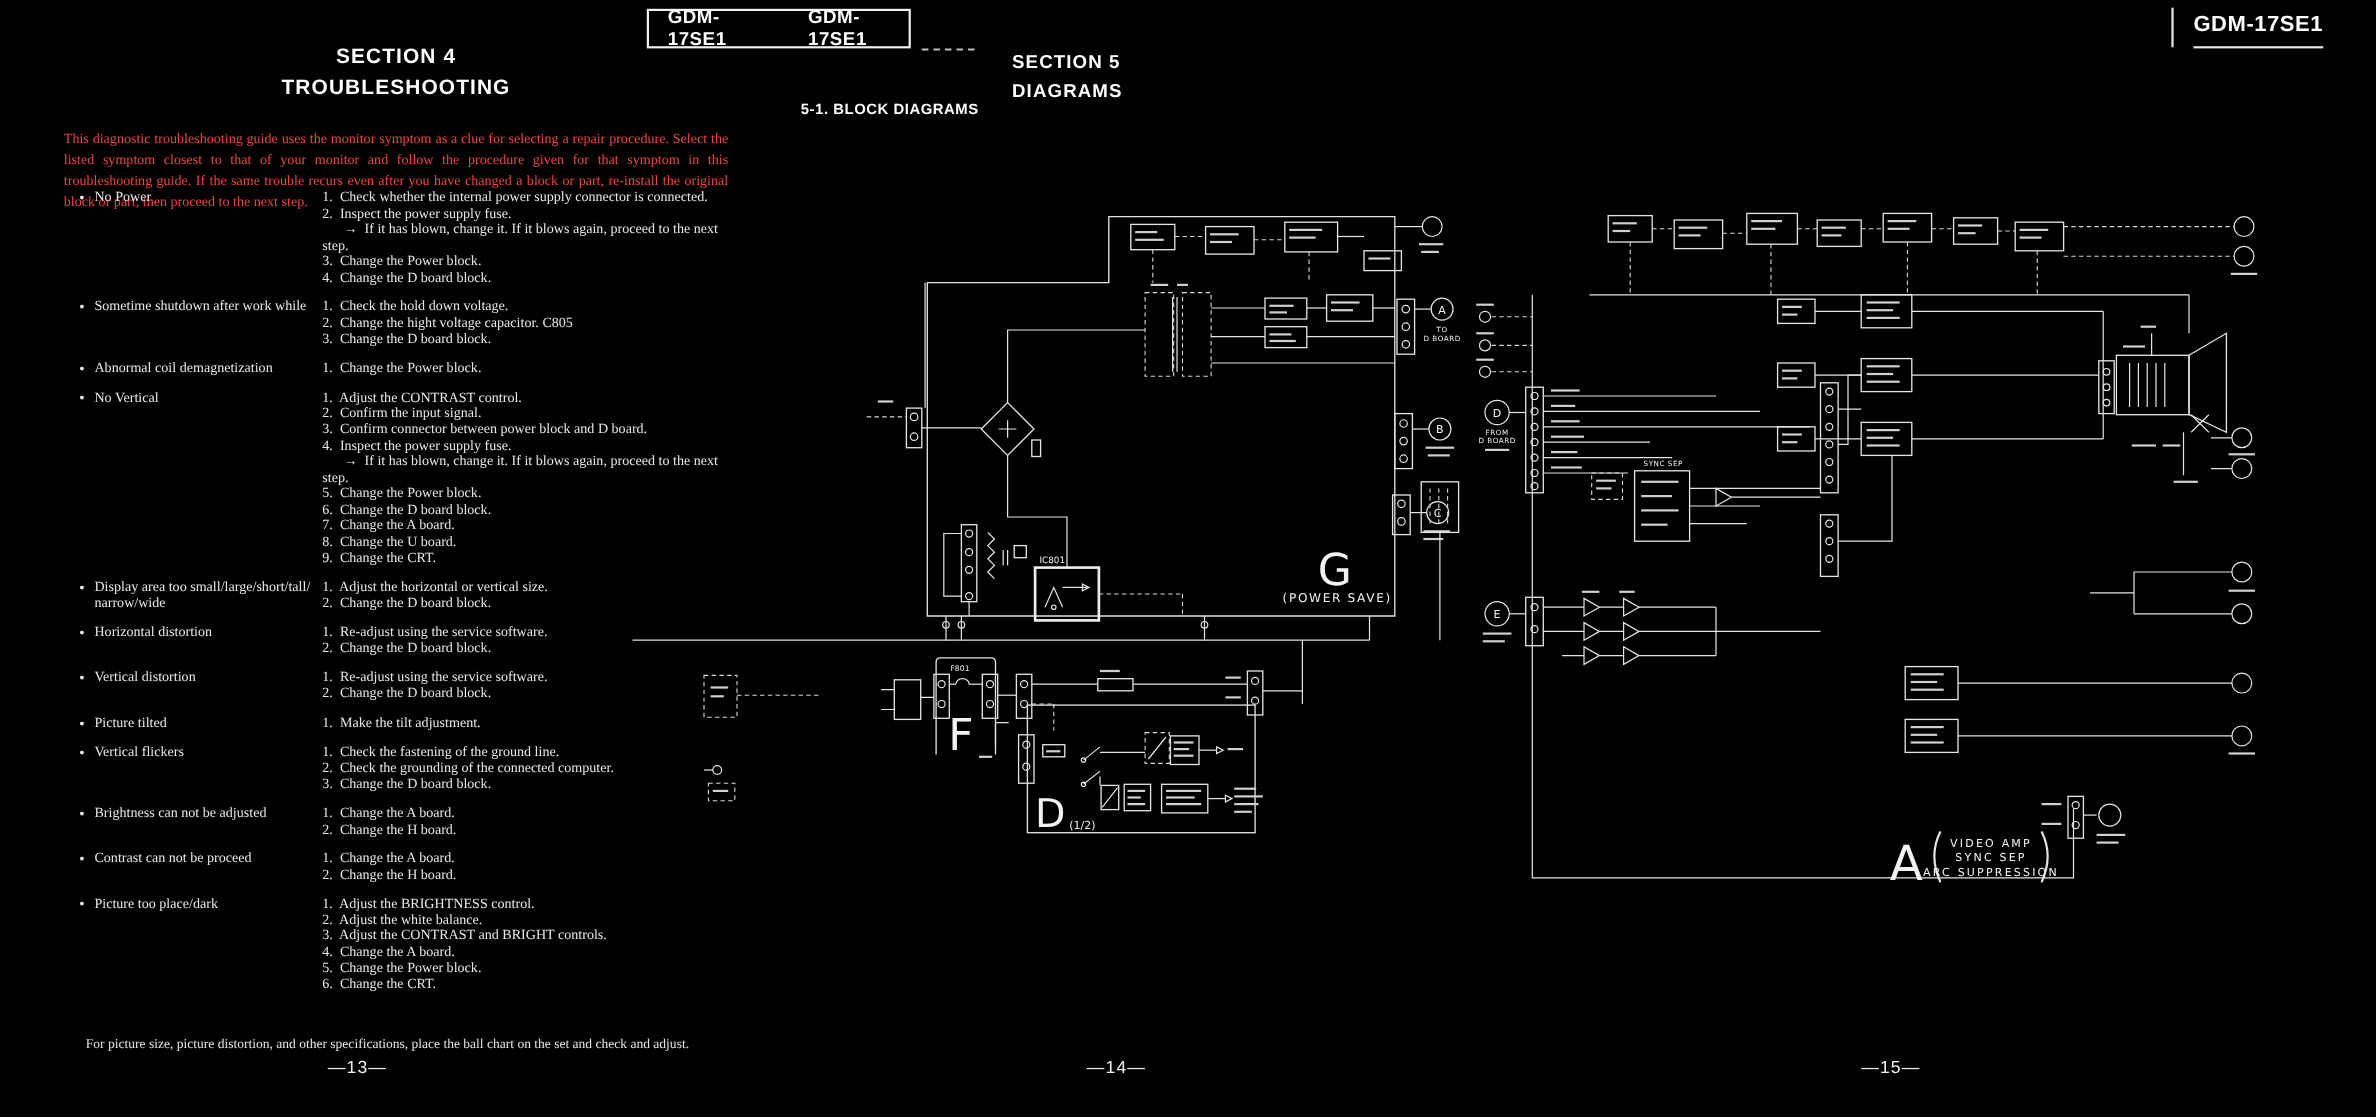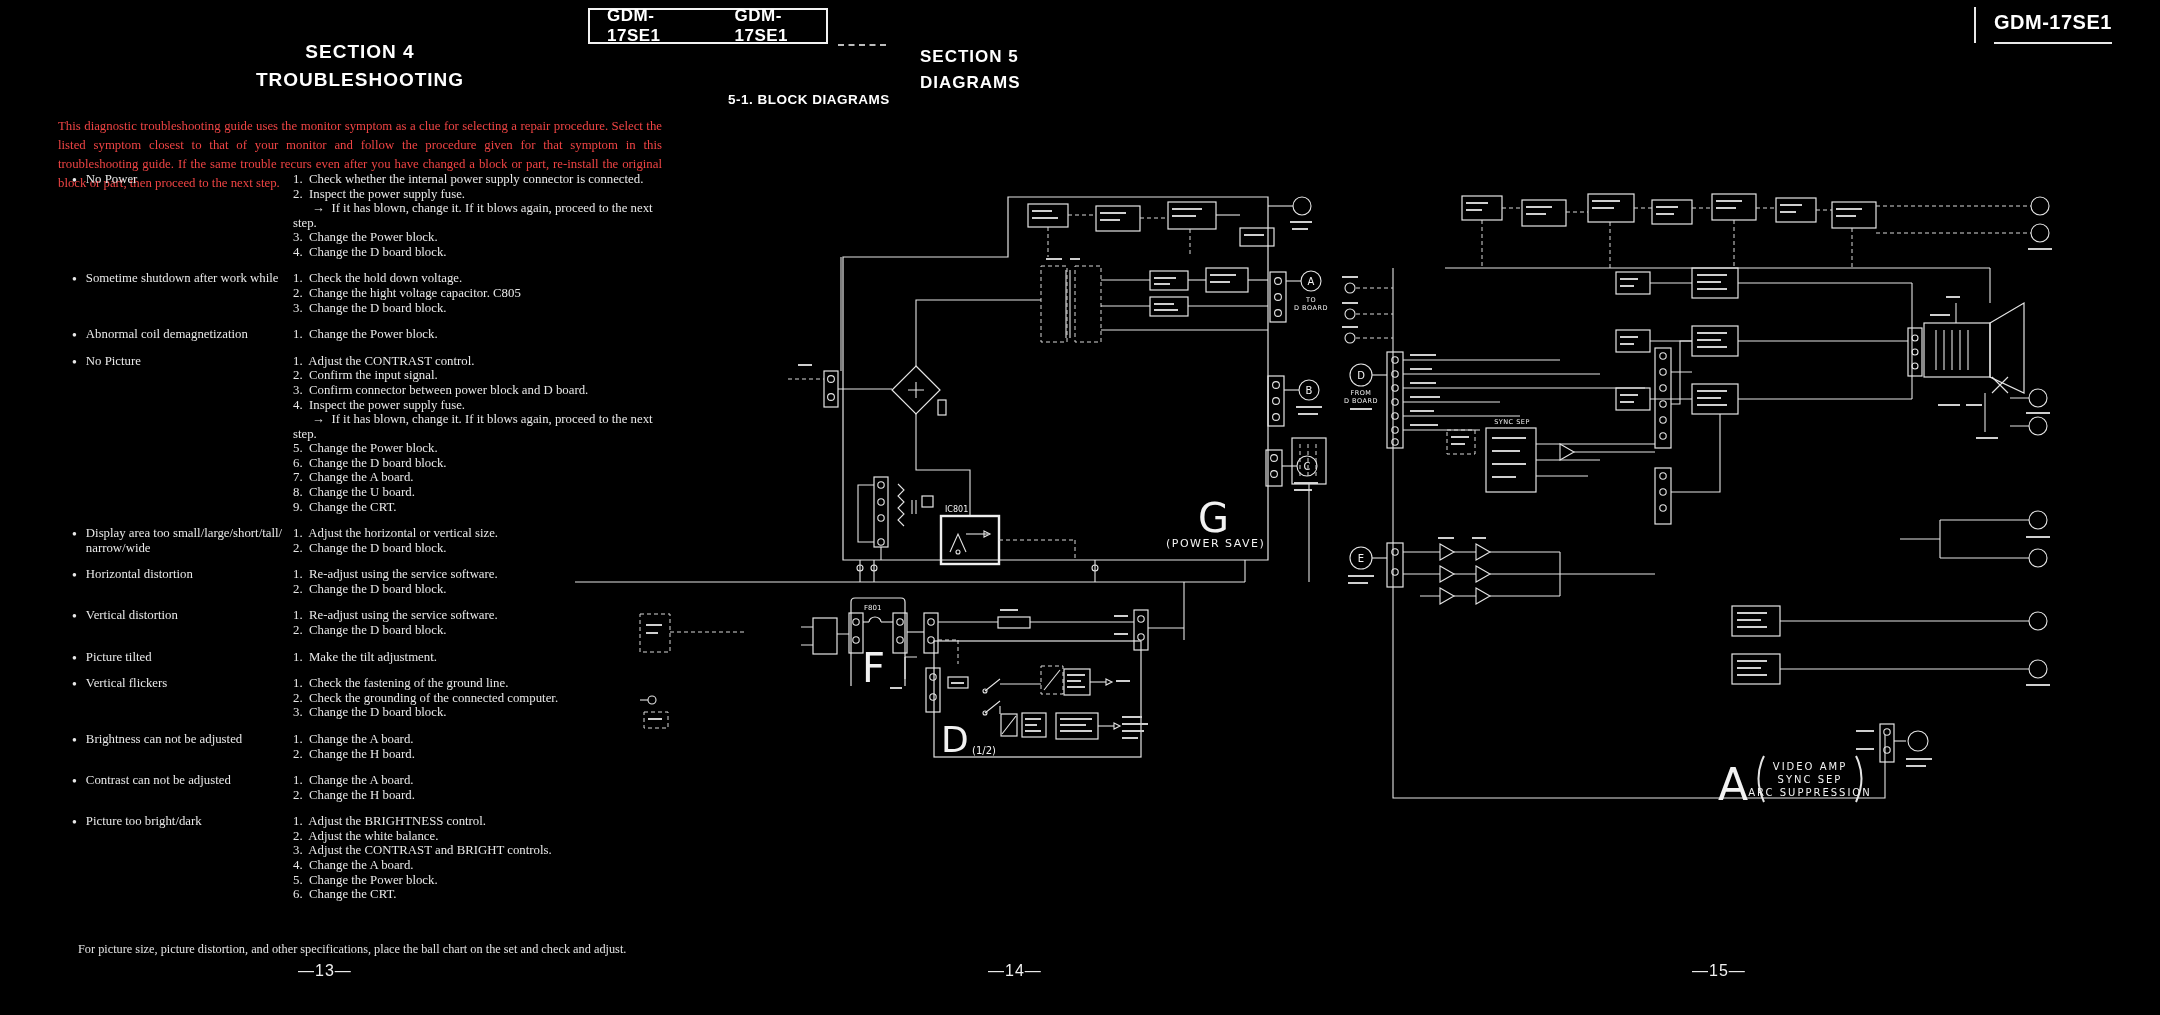--- a/index.html
+++ b/index.html
@@ -85,21 +85,21 @@
         <div class="sym"><span class="bullet">●</span><span>Sometime shutdown after work while</span></div>
         <div class="steps">1.  Check the hold down voltage.
 2.  Change the hight voltage capacitor. C805
 3.  Change the D board block.</div>
       </div>
     <div class="row">
         <div class="sym"><span class="bullet">●</span><span>Abnormal coil demagnetization</span></div>
         <div class="steps">1.  Change the Power block.</div>
       </div>
     <div class="row">
-        <div class="sym"><span class="bullet">●</span><span>No Picture</span></div>
+        <div class="sym"><span class="bullet">●</span><span>No Vertical</span></div>
         <div class="steps">1.  Adjust the CONTRAST control.
 2.  Confirm the input signal.
 3.  Confirm connector between power block and D board.
 4.  Inspect the power supply fuse.
       →  If it has blown, change it. If it blows again, proceed to the next step.
 5.  Change the Power block.
 6.  Change the D board block.
 7.  Change the A board.
 8.  Change the U board.
 9.  Change the CRT.</div>
@@ -129,26 +129,26 @@
         <div class="steps">1.  Check the fastening of the ground line.
 2.  Check the grounding of the connected computer.
 3.  Change the D board block.</div>
       </div>
     <div class="row">
         <div class="sym"><span class="bullet">●</span><span>Brightness can not be adjusted</span></div>
         <div class="steps">1.  Change the A board.
 2.  Change the H board.</div>
       </div>
     <div class="row">
-        <div class="sym"><span class="bullet">●</span><span>Contrast can not be adjusted</span></div>
+        <div class="sym"><span class="bullet">●</span><span>Contrast can not be proceed</span></div>
         <div class="steps">1.  Change the A board.
 2.  Change the H board.</div>
       </div>
     <div class="row">
-        <div class="sym"><span class="bullet">●</span><span>Picture too bright/dark</span></div>
+        <div class="sym"><span class="bullet">●</span><span>Picture too place/dark</span></div>
         <div class="steps">1.  Adjust the BRIGHTNESS control.
 2.  Adjust the white balance.
 3.  Adjust the CONTRAST and BRIGHT controls.
 4.  Change the A board.
 5.  Change the Power block.
 6.  Change the CRT.</div>
       </div>
   </div>
 
   <p class="footnote">For picture size, picture distortion, and other specifications, place the ball chart on the set and check and adjust.</p>

